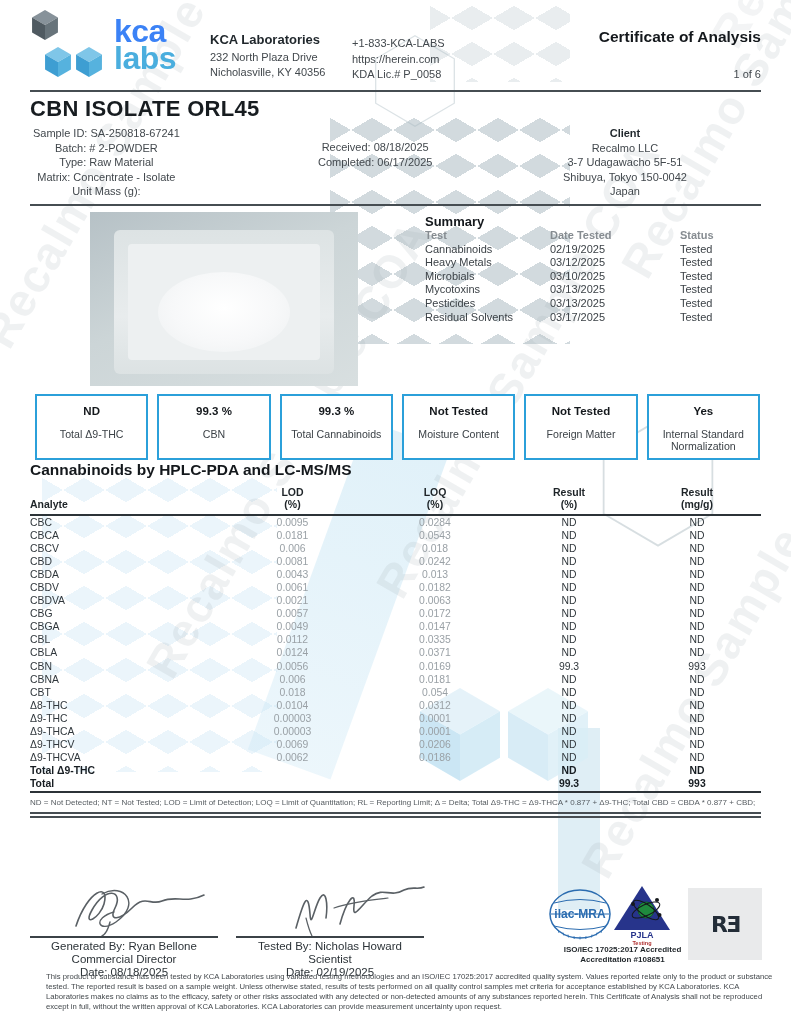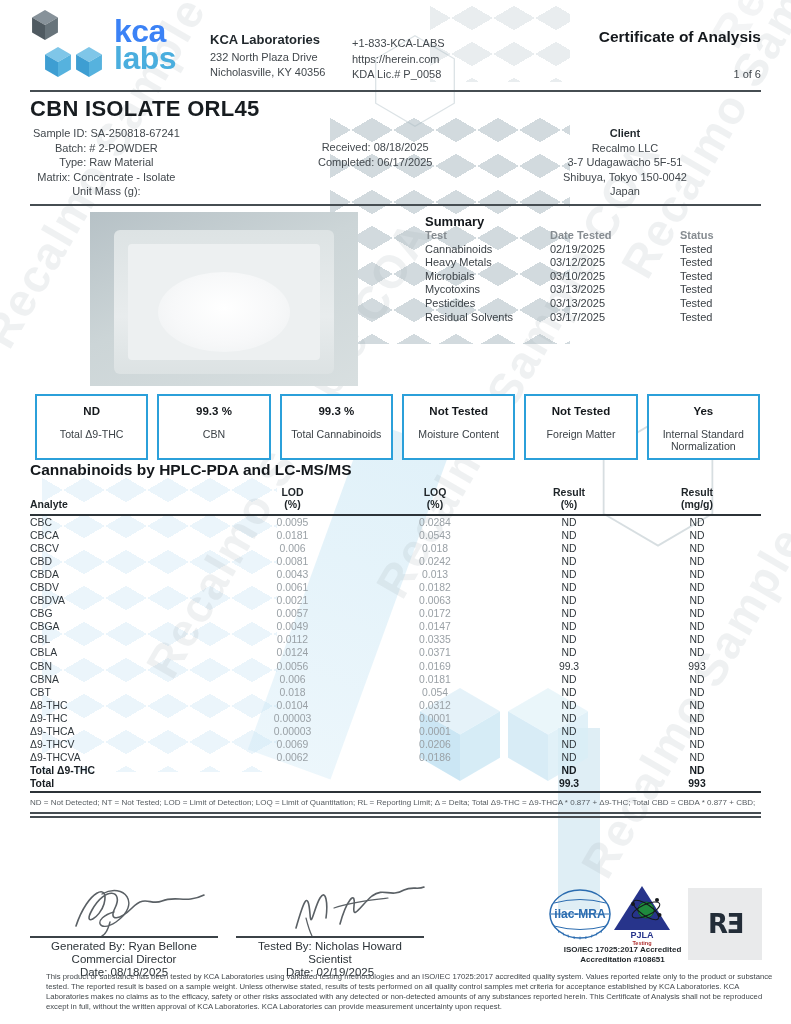--- a/index.html
+++ b/index.html
@@ -66,21 +66,21 @@
   .tfoot-rule{height:2.5px;background:#2c3338;margin-top:1px;}
   .footnote{position:absolute;left:30px;top:798px;width:731px;font-size:8px;color:#565c61;}
   
   .sigline{position:absolute;height:2px;background:#3b4247;}
   .sigtext{position:absolute;text-align:center;font-size:11.5px;line-height:13.2px;color:#2c3338;}
   
   .iso-text{position:absolute;left:545px;top:945px;width:155px;text-align:center;
             font-size:8px;font-weight:bold;color:#1e2428;line-height:10px;}
   .re-box{position:absolute;left:688px;top:888px;width:74px;height:72px;background:#e9eaeb;
           display:flex;align-items:center;justify-content:center;}
-  .re-glyph{font-family:"DejaVu Sans",sans-serif;font-size:26px;font-weight:bold;color:#232d38;letter-spacing:-2px;}
+  .re-glyph{font-family:"DejaVu Sans",sans-serif;font-size:22px;font-weight:bold;color:#232d38;letter-spacing:-2px;}
   
   .disclaimer{position:absolute;left:30px;top:972px;width:733px;font-size:7.7px;line-height:10px;color:#43484c;margin-left:16px;}
 </style>
 </head>
 <body>
 
 <div class="page">
 
   <svg width="0" height="0" style="position:absolute">
     <defs>

